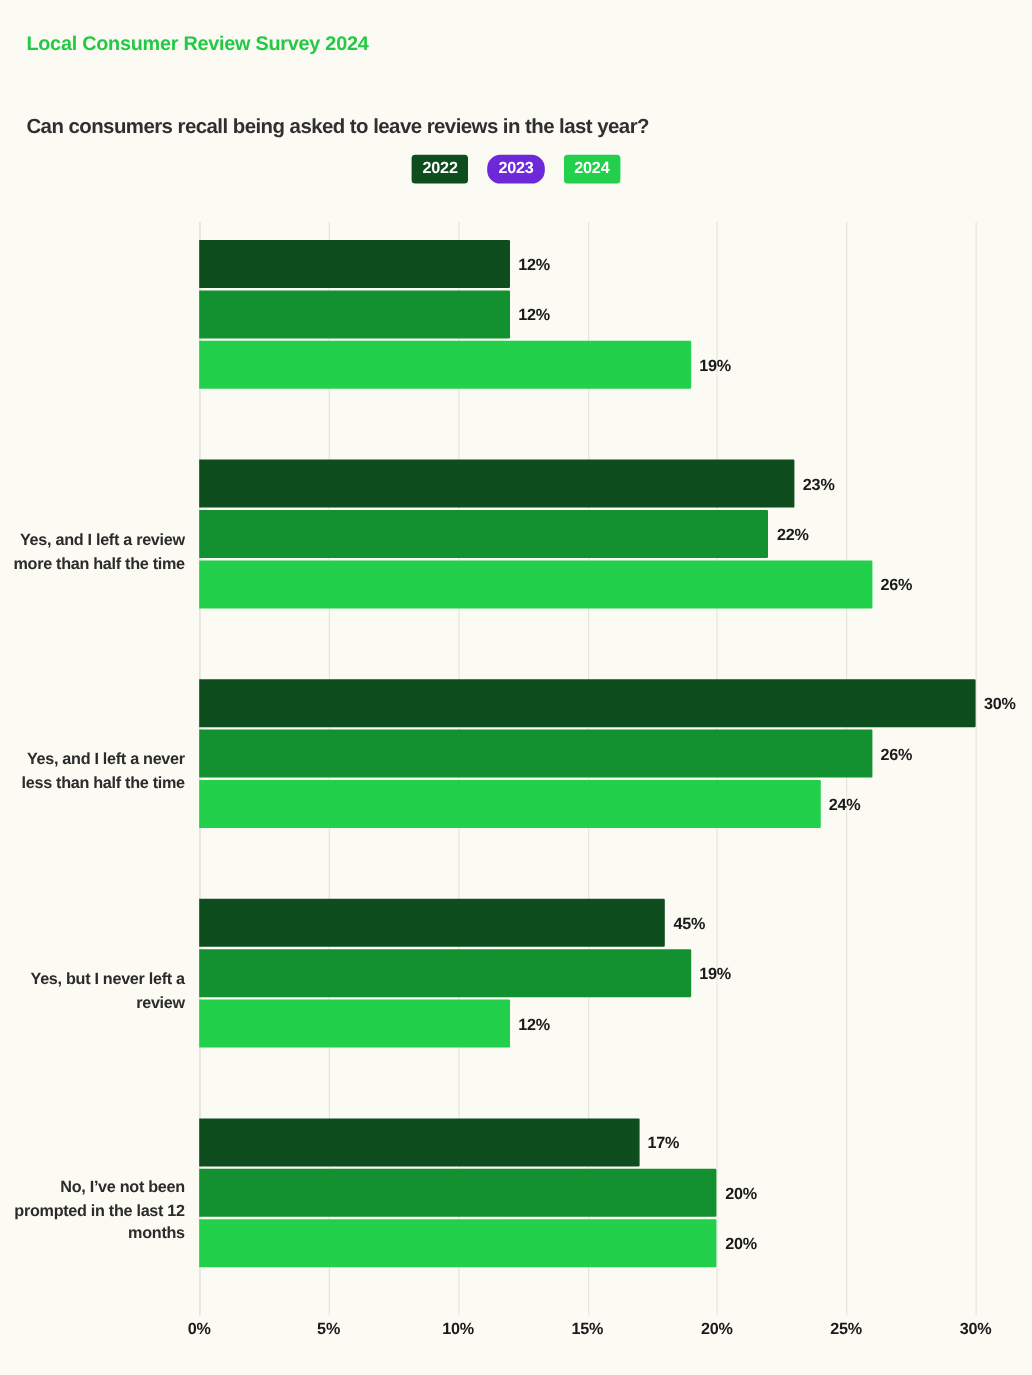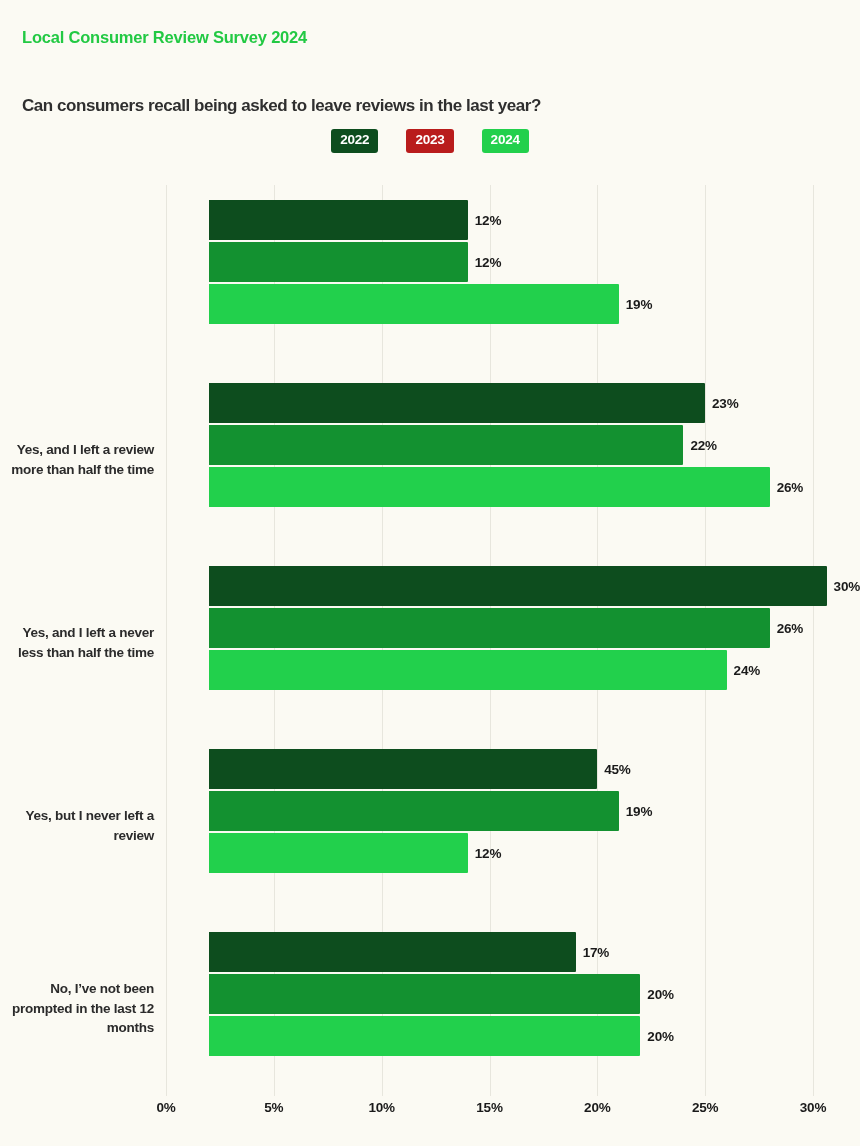--- a/index.html
+++ b/index.html
@@ -69,21 +69,21 @@
   }
 
   
   .legend {
     position: absolute;
     left: 0;
     top: 129px;
     width: 860px;
     display: flex;
     justify-content: center;
-    gap: 28px;
+    gap: 16px;
   }
   .legend-chip {
     padding: 3px 9px 4px 9px;
     border-radius: 3px;
     font-size: 13.5px;
     font-weight: bold;
     color: #ffffff;
     letter-spacing: -0.2px;
     line-height: 1.25;
   }
@@ -147,21 +147,20 @@
     letter-spacing: -0.25px;
     color: #2b2b2b;
     padding-right: 1px;
     box-sizing: border-box;
   }
   .bars {
     position: absolute;
     left: 166px;
     top: 15px;
     right: 0;
-    padding-left: 43px;
   }
   .bar-row {
     position: relative;
     height: 40px;
     margin-bottom: 2px;
     display: flex;
     align-items: center;
   }
   .bar {
     height: 40px;
@@ -201,21 +200,21 @@
 
   <div class="header">
     <div class="survey-label">Local Consumer Review Survey 2024</div>
 
 
     <div class="chart-title">Can consumers recall being asked to leave reviews in the last year?</div>
   </div>
 
   <div class="legend">
       <div class="legend-chip" style="background: rgb(13, 77, 30);">2022</div>
-      <div class="legend-chip" style="background: #b91c1c;">2023</div>
+      <div class="legend-chip" style="background: #6d28d9; border-radius: 11px;">2023</div>
       <div class="legend-chip" style="background: rgb(34, 208, 76);">2024</div>
     </div>
 
   <div class="plot">
     <div class="axis-line"></div>
     <div class="grid-layer">
         <div class="gridline" style="left: 0px;"></div>
         <div class="gridline" style="left: 107.833px;"></div>
         <div class="gridline" style="left: 215.667px;"></div>
         <div class="gridline" style="left: 323.5px;"></div>

